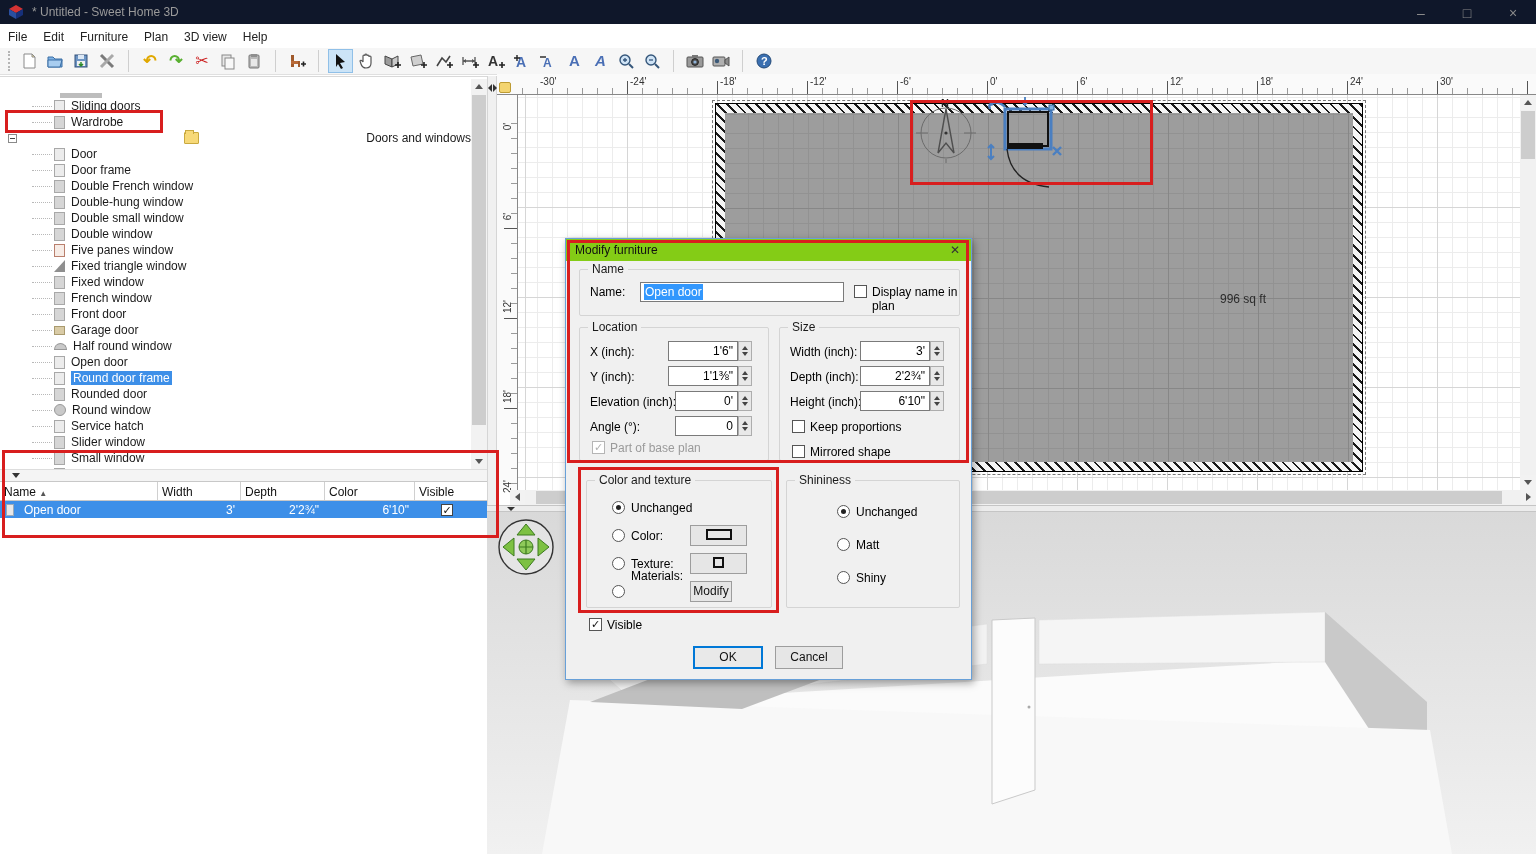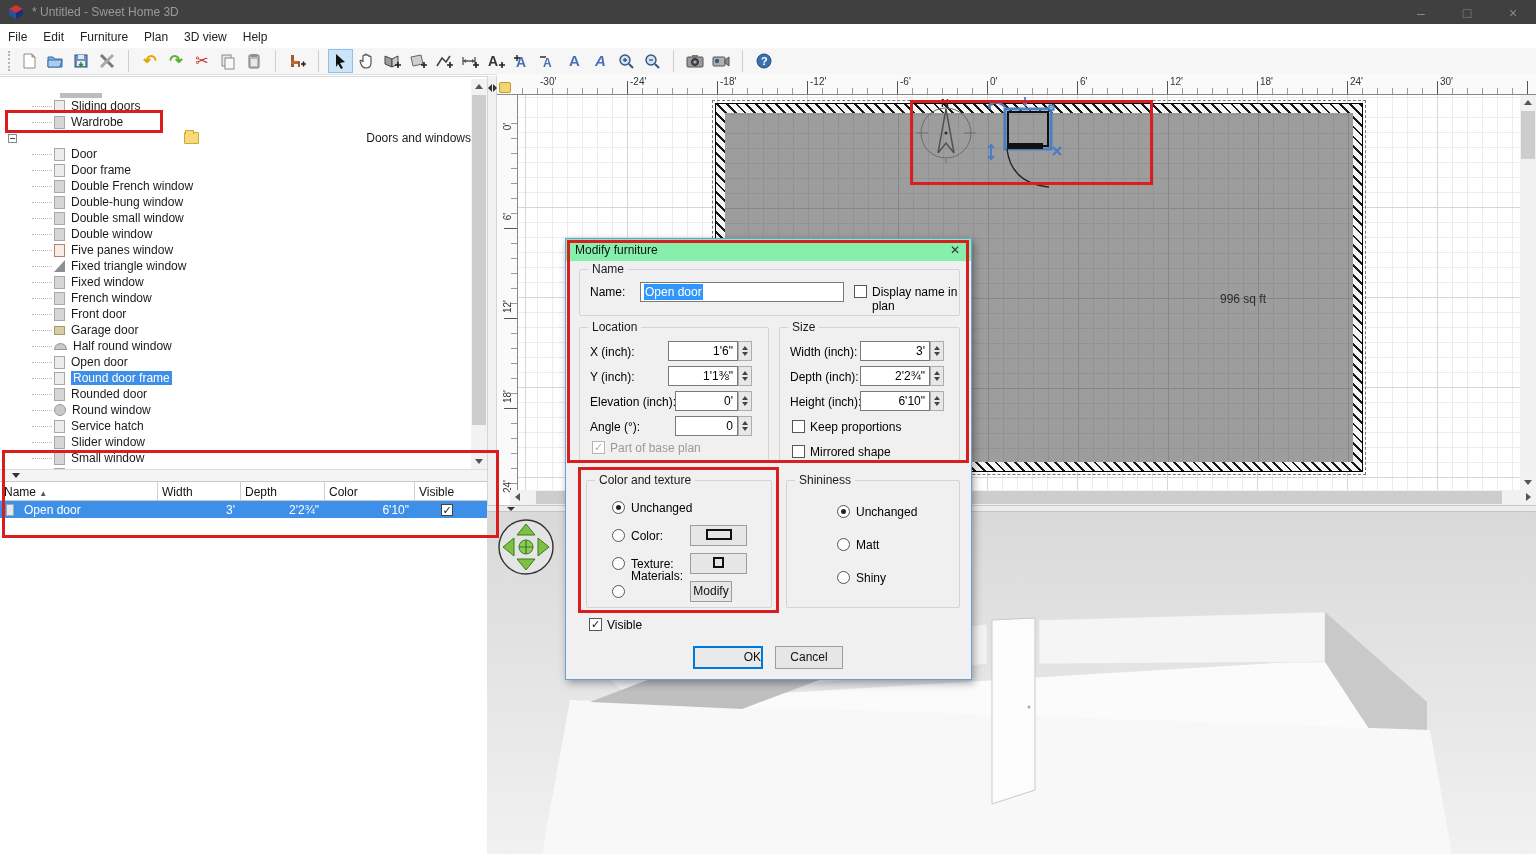--- a/index.html
+++ b/index.html
@@ -1,20 +1,20 @@
 <!DOCTYPE html>
 <html><head>
 <meta charset="utf-8">
 <style>
   * { margin:0; padding:0; box-sizing:border-box; }
   html,body { width:1536px; height:854px; overflow:hidden; background:#fff;
     font-family:"Liberation Sans", sans-serif; font-size:12px; color:#1a1a1a; }
 
   
-  #titlebar { position:absolute; left:0; top:0; width:1536px; height:24px; background:#404040;padding-left:24px; }
+  #titlebar { position:absolute; left:0; top:0; width:1536px; height:24px; background:#0f172a;padding-left:24px; }
   #app-icon { position:absolute; left:8px; top:4px; width:16px; height:16px; }
   #title-text { position:absolute; left:32px; top:5px; color:#9a9a9a; font-size:12px; }
   .wctl { position:absolute; top:0; width:46px; height:26px; text-align:center; line-height:26px; color:#8a8a8a; font-size:14px; }
 
   
   #menubar { position:absolute; left:0; top:26px; width:1536px; height:22px; background:#fff; display:flex; align-items:center; }
   .menu-item { padding:3px 8px; color:#222; }
 
   
   #toolbar { position:absolute; left:0; top:48px; width:1536px; height:27px; background:#f6f6f6; border-bottom:1px solid #e0e0e0; display:flex; align-items:center; padding-left:8px; }
@@ -109,37 +109,37 @@
   
   #hdivider { position:absolute; left:487px; top:505px; width:1049px; height:7px; background:#ececec; border-top:1px solid #c5c5c5; border-bottom:1px solid #c5c5c5; }
   #hdivider .tri-dn { position:absolute; left:20px; top:1px; width:0; height:0; border-left:4px solid transparent; border-right:4px solid transparent; border-top:4px solid #333; }
 
   
   #view3d { position:absolute; left:487px; top:512px; width:1049px; height:342px; background:linear-gradient(#d9d9d9, #f1f1f1); overflow:hidden; }
   #nav3d { position:absolute; left:10px; top:6px; width:58px; height:58px; }
 
   
   #dialog { position:absolute; left:565px; top:238px; width:407px; height:442px; background:#f0f0f0; border:1px solid #68a0d8; box-shadow:2px 3px 8px rgba(0,0,0,.35); z-index:30; }
-  #dlg-title { position:absolute; left:0; top:0; width:100%; height:22px; background:#86efac; }
+  #dlg-title { position:absolute; left:0; top:0; width:100%; height:22px; background:#84cc16; }
   #dlg-title-text { position:absolute; left:9px; top:4px; font-size:12px; color:#111; }
   #dlg-close { position:absolute; right:8px; top:3px; width:16px; height:16px; text-align:center; line-height:16px; font-size:12px; color:#333; }
   .gb { position:absolute; border:1px solid #d4d4d4; border-radius:2px; }
   .gb-title { position:absolute; top:-8px; left:8px; background:#f0f0f0; padding:0 4px; font-size:12px; color:#1a1a1a; }
   .dlbl { position:absolute; font-size:12px; color:#000000; }
   .dlbl.gray, .graytxt { color:#9a9a9a; }
   .dinput { position:absolute; height:20px; background:#fff; border:1px solid #7a7a7a; font-size:12px; text-align:right; padding:2px 4px; color:#000; }
   .spin { position:absolute; width:14px; height:20px; border:1px solid #adadad; background:#e8e8e8; }
   .spin::before { content:""; position:absolute; left:3px; top:4px; width:0; height:0; border-left:3px solid transparent; border-right:3px solid transparent; border-bottom:4px solid #444; }
   .spin::after { content:""; position:absolute; left:3px; bottom:4px; width:0; height:0; border-left:3px solid transparent; border-right:3px solid transparent; border-top:4px solid #444; }
   .chk { position:absolute; width:13px; height:13px; background:#fff; border:1px solid #555; font-size:11px; line-height:11px; text-align:center; color:#111; }
   .chk.disabled { border-color:#b5b5b5; color:#b0b0b0; }
   .radio { position:absolute; width:13px; height:13px; border:1px solid #555; border-radius:50%; background:#fff; }
   .radio.on::after { content:""; position:absolute; left:3px; top:3px; width:5px; height:5px; border-radius:50%; background:#222; }
   .dbtn { position:absolute; background:#e6e6e6; border:1px solid #9d9d9d; font-size:12px; text-align:center; color:#111; }
-  #ok-btn { border:2px solid #0078d7; background:#e9e9e9; line-height:19px;text-align:right; }
+  #ok-btn { border:2px solid #0078d7; background:#e9e9e9; line-height:19px; }
   #cancel-btn { line-height:21px; }
   .swatch-rect { width:26px; height:11px; border:2px solid #111; margin:3px auto; }
   .swatch-sq { width:11px; height:11px; border:2px solid #111; margin:3px auto; }
   #name-input { position:absolute; left:60px; top:0px; width:204px; height:20px; background:#fff; border:1px solid #7a7a7a; padding:2px 3px; }
   #name-sel { background:#3297fd; color:#fff; font-size:12px; padding:1px 1px; }
 
   
   .redbox { position:absolute; border:3px solid #d81e1e; z-index:50; pointer-events:none; }
 </style>
 </head>

